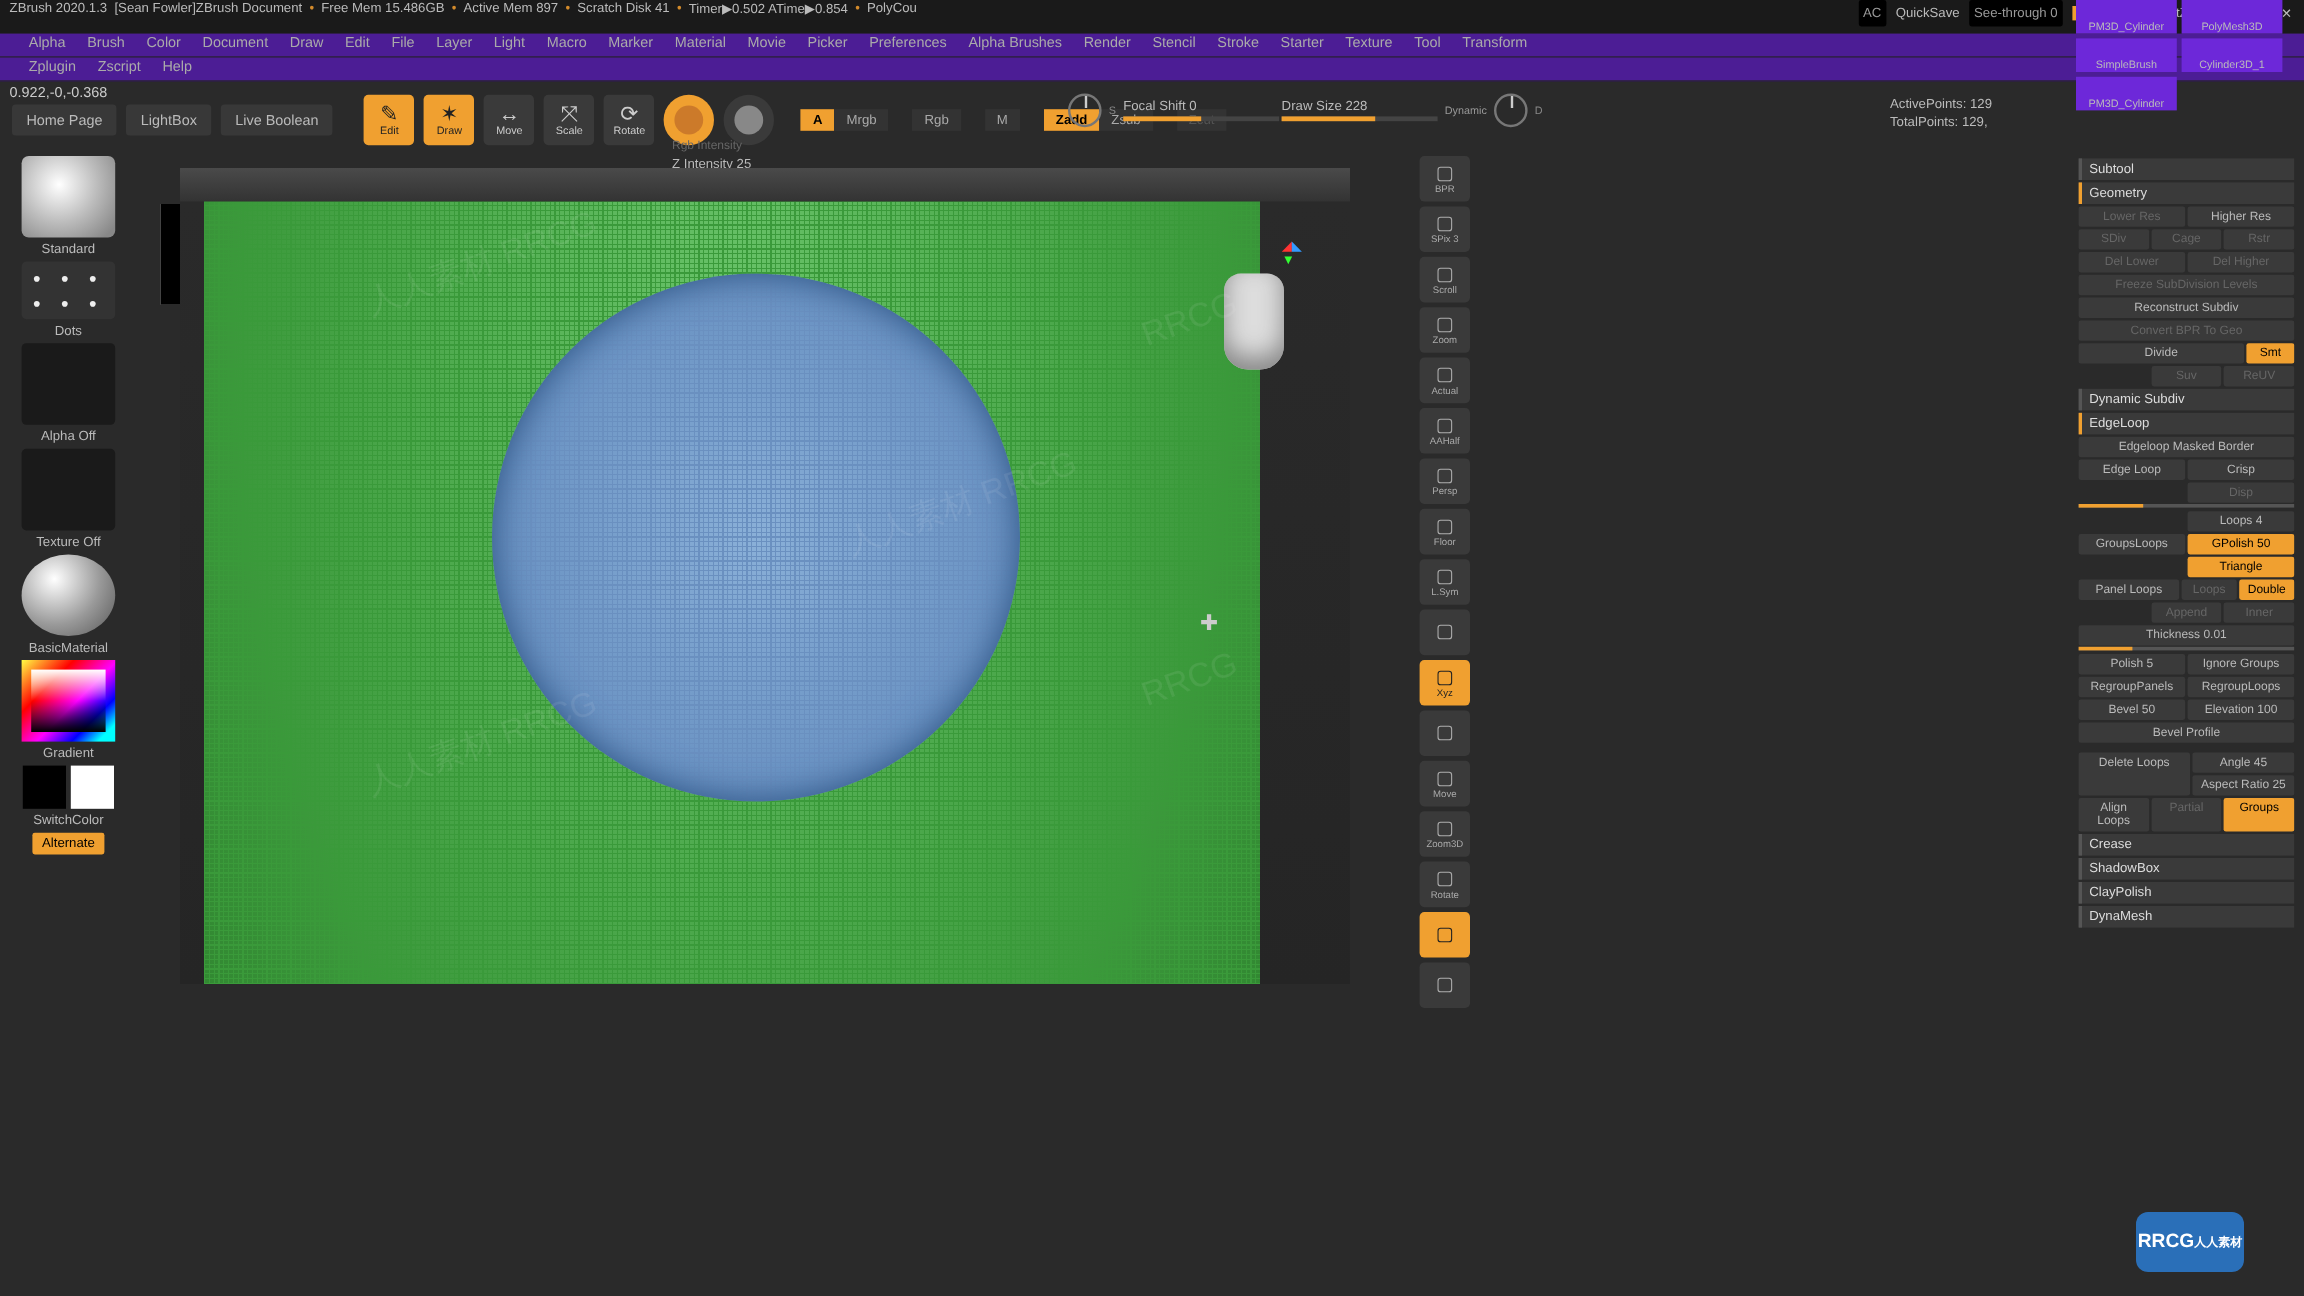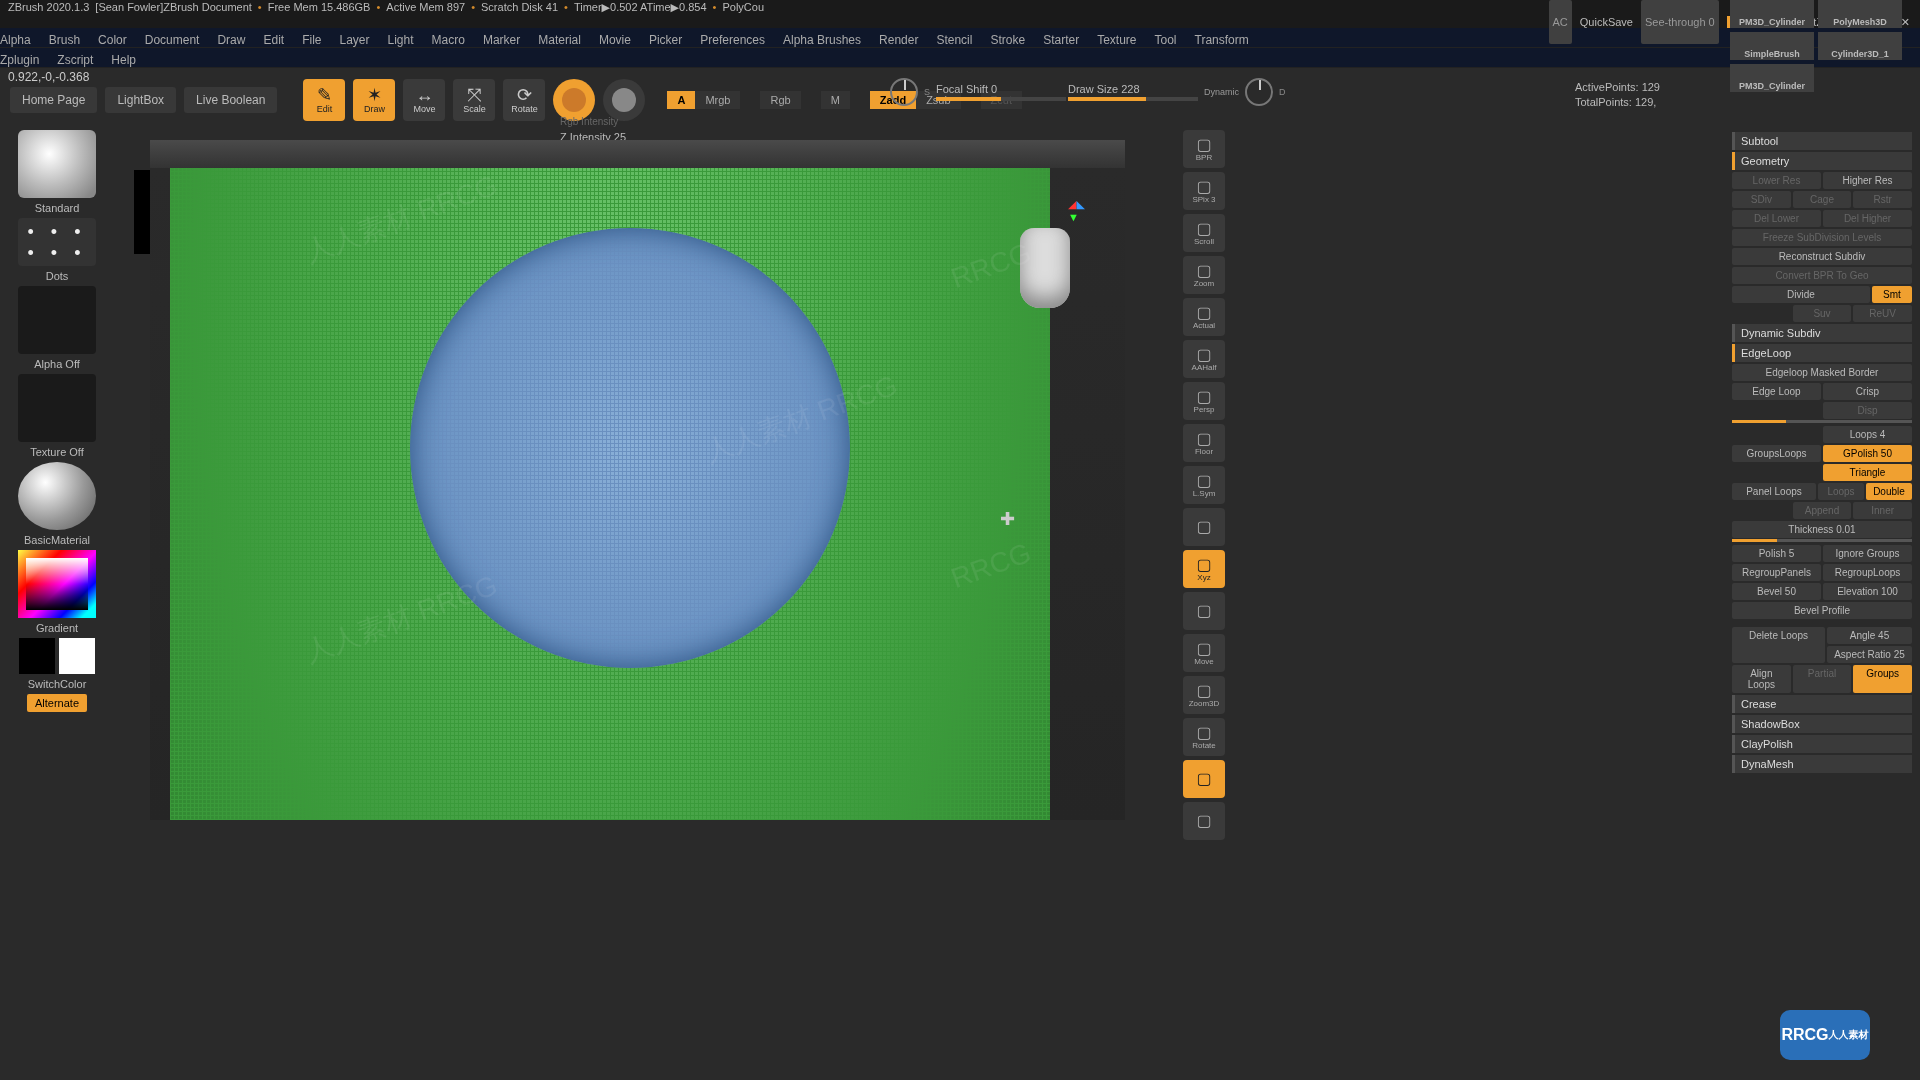--- a/index.html
+++ b/index.html
@@ -2,25 +2,25 @@
 <html><head>
 <meta charset="utf-8">
 <style>
 * { margin:0; padding:0; box-sizing:border-box; font-family:Arial,Helvetica,sans-serif; user-select:none; }
 body { background:#2a2a2a; color:#999; font-size:11px; width:1920px; height:1080px; overflow:hidden; position:relative; }
 
 
 .titlebar { height:28px; background:#1a1a1a; color:#bbb; font-size:11px; padding:1px 8px; display:flex; gap:6px; white-space:nowrap; }
 .titlebar .dot { color:#d48b2b; }
 .titlebar-right { position:absolute; right:10px; top:0; display:flex; gap:8px; align-items:center; }
-.titlebar-right .pill { background:#404040; padding:16px 4px; border-radius:2px; color:#999; }
+.titlebar-right .pill { background:#000000; padding:5px 4px; border-radius:2px; color:#999; }
 .titlebar-right .menus { background:#f0a030; color:#000; padding:0 6px; font-weight:bold; }
 
 
-.menurow { height:20px; background:#0f172a; border-bottom:1px solid #222; display:flex; align-items:flex-end; padding:0 0; gap:18px; font-size:12px; color:#aaa; }
+.menurow { height:20px; background:#4c1d95; border-bottom:1px solid #222; display:flex; align-items:flex-start; padding:0 24px; gap:18px; font-size:12px; color:#aaa; }
 .menurow span { cursor:pointer; }
 .coord { height:18px; padding:2px 8px; color:#ccc; font-size:12px; }
 
 
 .topshelf { position:absolute; top:76px; left:0; right:0; height:48px; display:flex; align-items:center; padding:0 10px; gap:8px; }
 .shelf-btn { background:#383838; color:#bbb; padding:6px 12px; border-radius:3px; font-size:12px; cursor:pointer; }
 .icon-btn { width:42px; height:42px; background:#3a3a3a; border-radius:4px; display:flex; flex-direction:column; align-items:center; justify-content:center; font-size:9px; color:#ccc; cursor:pointer; }
 .icon-btn.active { background:#f0a030; color:#222; }
 .icon-btn .glyph { font-size:18px; line-height:1; }
 .circle-btn { width:42px; height:42px; border-radius:50%; background:#3a3a3a; display:flex; align-items:center; justify-content:center; cursor:pointer; }
@@ -79,21 +79,21 @@
 .doc-top { position:absolute; left:0; top:0; right:0; height:28px; background:linear-gradient(#4a4a4a,#333); }
 
 
 .viewbtns { position:absolute; left:1183px; top:130px; width:44px; display:flex; flex-direction:column; gap:4px; }
 .vbtn { width:42px; height:38px; background:#3a3a3a; border-radius:4px; display:flex; flex-direction:column; align-items:center; justify-content:center; font-size:8px; color:#aaa; cursor:pointer; }
 .vbtn .g{ font-size:16px; line-height:1; }
 .vbtn.on { background:#f0a030; color:#222; }
 
 
 .toolthumbs { position:absolute; right:10px; top:0; width:180px; display:flex; flex-wrap:wrap; gap:4px; }
-.toolthumbs .th { width:84px; height:28px; background:#404040; display:flex; flex-direction:column; align-items:center; justify-content:flex-end; font-size:9px; color:#bbb; padding-bottom:1px;font-weight:bold; }
+.toolthumbs .th { width:84px; height:28px; background:#6d28d9; display:flex; flex-direction:column; align-items:center; justify-content:flex-end; font-size:9px; color:#bbb; padding-bottom:1px; }
 .toolthumbs .th .ic{ width:40px; height:0; }
 
 
 .rpanel { position:absolute; right:8px; top:130px; width:180px; bottom:0; overflow:hidden; font-size:11px; color:#bbb; }
 .rpanel .hdr { background:#3a3a3a; padding:3px 6px; margin-top:2px; color:#ddd; border-left:3px solid #555;}
 .rpanel .hdr.open { border-left-color:#f0a030; }
 .rpanel .row { display:flex; gap:2px; margin-top:2px; }
 .rpanel .btn { flex:1; background:#3a3a3a; padding:3px 4px; text-align:center; cursor:pointer; border-radius:2px; font-size:10px; }
 .rpanel .btn.dim { color:#666; }
 .rpanel .btn.on { background:#f0a030; color:#000; }

